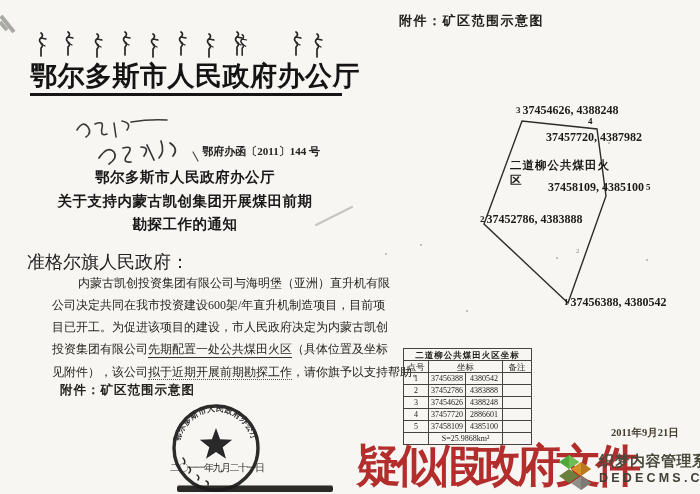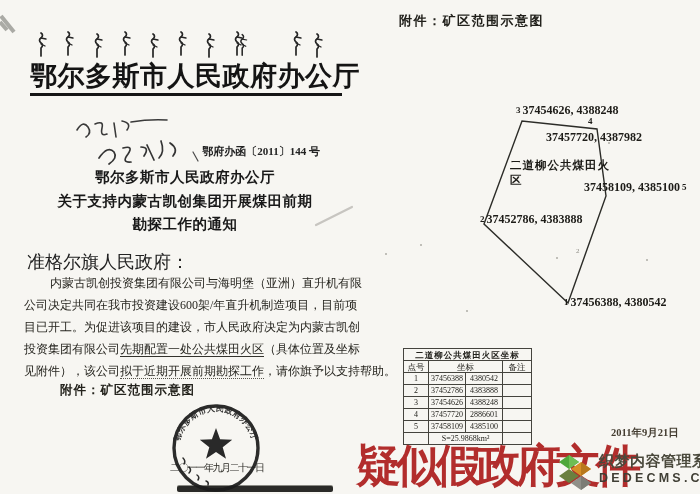--- a/index.html
+++ b/index.html
@@ -13,23 +13,23 @@
   
   .org-header{left:30px;top:58px;width:312px;font-size:27px;font-weight:700;
     letter-spacing:0.5px;color:#141414;white-space:nowrap;}
   .org-underline{left:30px;top:93px;width:312px;height:3px;background:#161616;}
   .doc-number{left:180px;top:98px;width:140px;text-align:right;font-size:11px;
     font-weight:700;color:#222;margin-top:46px;}
   .title-block{left:5px;top:166px;width:360px;text-align:center;font-weight:700;
     font-size:14.5px;line-height:23.5px;color:#191919;letter-spacing:0.5px;}
   .recipient{left:27px;top:250px;font-size:18px;color:#222;}
   .body-block{left:24px;top:272px;width:330px;font-size:12px;line-height:22px;color:#26251f;}
-  .body-line{white-space:nowrap;}
+  .body-line{white-space:nowrap;margin-left:28px;}
   .indent{padding-left:26px;}
-  .u-solid{border-bottom:1px solid #33322c;}
+  .u-solid{border-bottom:1px solid #33322c;font-family:Liberation Mono, monospace;}
   .u-dotted{border-bottom:1px dotted #55534a;}
   .attach-note{left:60px;top:382px;font-size:12.5px;font-weight:700;color:#24231d;letter-spacing:1px;}
   .sign-date{left:170px;top:461px;font-size:10px;letter-spacing:-1.5px;color:#2c2b26;z-index:1;}
   .seal{left:168px;top:400px;z-index:2;opacity:0.92;}
   .shadow-bar{left:177px;top:486px;width:156px;height:6px;background:#2a2a28;
     border-radius:2px;box-shadow:0 -1px 0 #8a8a84;}
   
   .attach-title{left:399px;top:12px;font-size:13px;font-weight:700;letter-spacing:1.5px;color:#21201b;}
   .diagram{left:440px;top:100px;width:180px;height:215px;}
   .vlabel{position:absolute;white-space:nowrap;color:#1d1c18;display:flex;align-items:flex-start;gap:2px;}
@@ -140,21 +140,21 @@
     <div class="vlabel" style="left:76px;top:6px;">
       <span class="vnum">3</span>
       <span class="vcoord">37454626, 4388248</span>
     </div>
     <div class="vlabel" style="left:148px;top:17px;">
       <span class="vnum">4</span>
     </div>
     <div class="vlabel" style="left:106px;top:33px;">
       <span class="vcoord">37457720, 4387982</span>
     </div>
-    <div class="vlabel" style="left:108px;top:83px;margin-left:36px;">
+    <div class="vlabel" style="left:108px;top:83px;">
       <span class="vcoord">37458109, 4385100</span>
       <span class="vnum">5</span>
     </div>
     <div class="vlabel" style="left:124px;top:198px;">
       <span class="vnum">1</span>
       <span class="vcoord">37456388, 4380542</span>
     </div>
     <div class="vlabel" style="left:40px;top:115px;">
       <span class="vnum">2</span>
       <span class="vcoord">37452786, 4383888</span>

